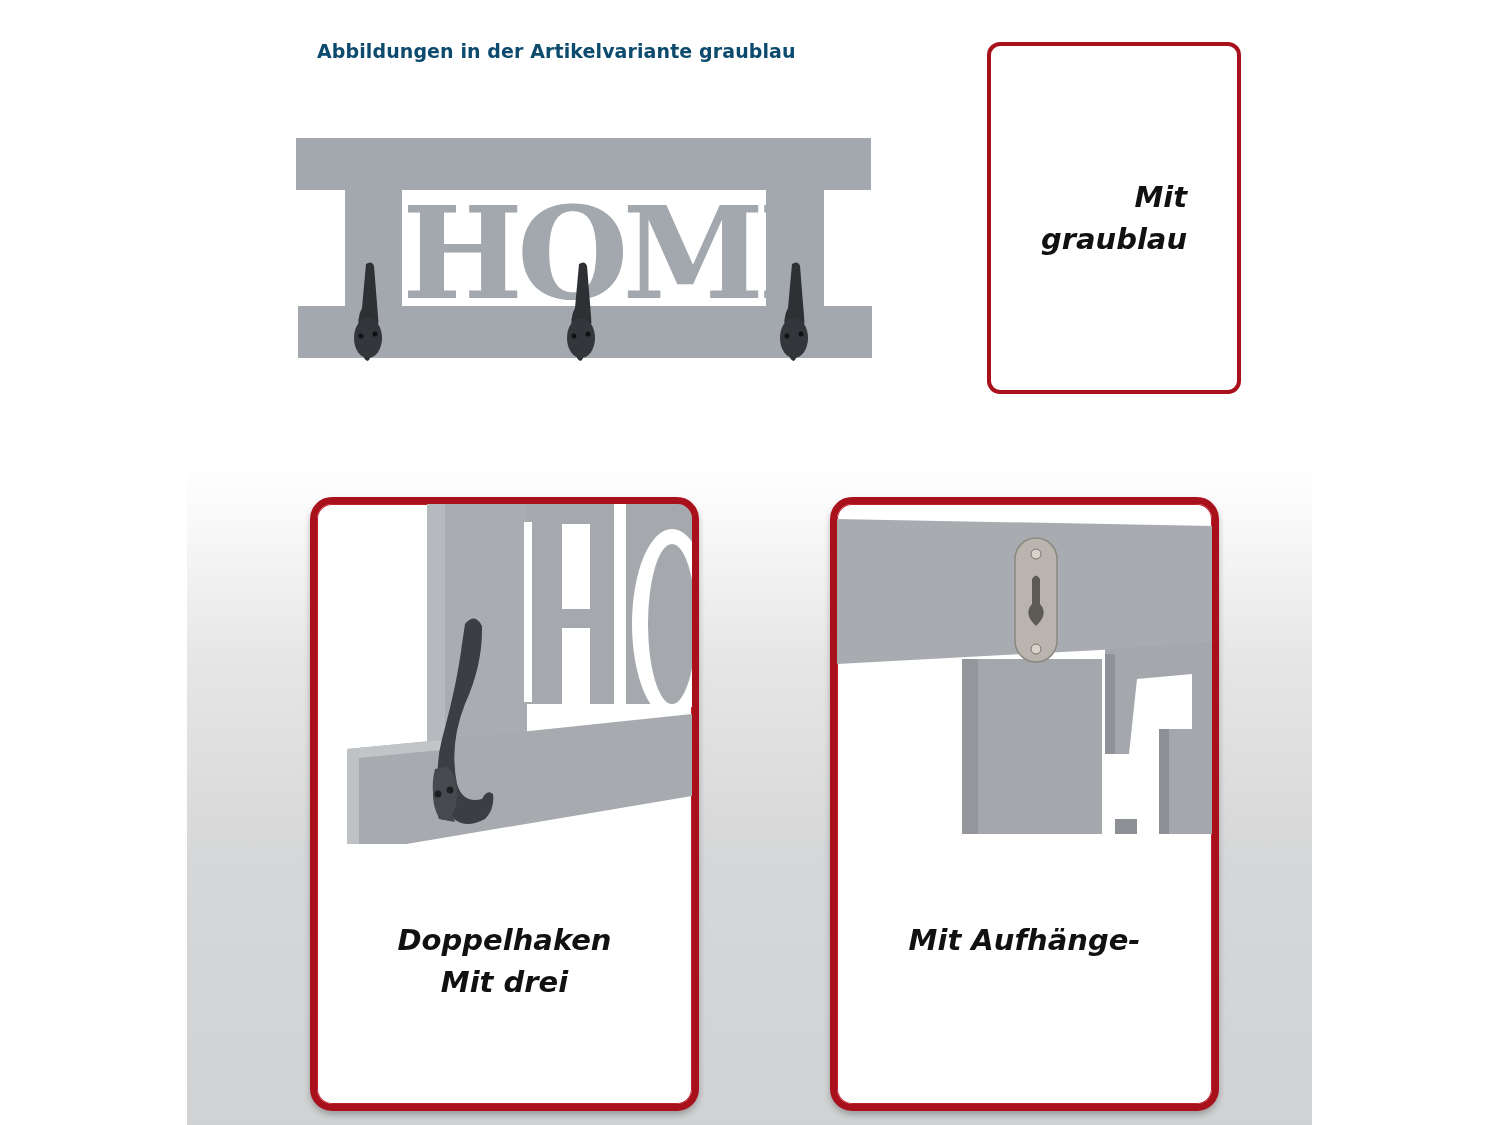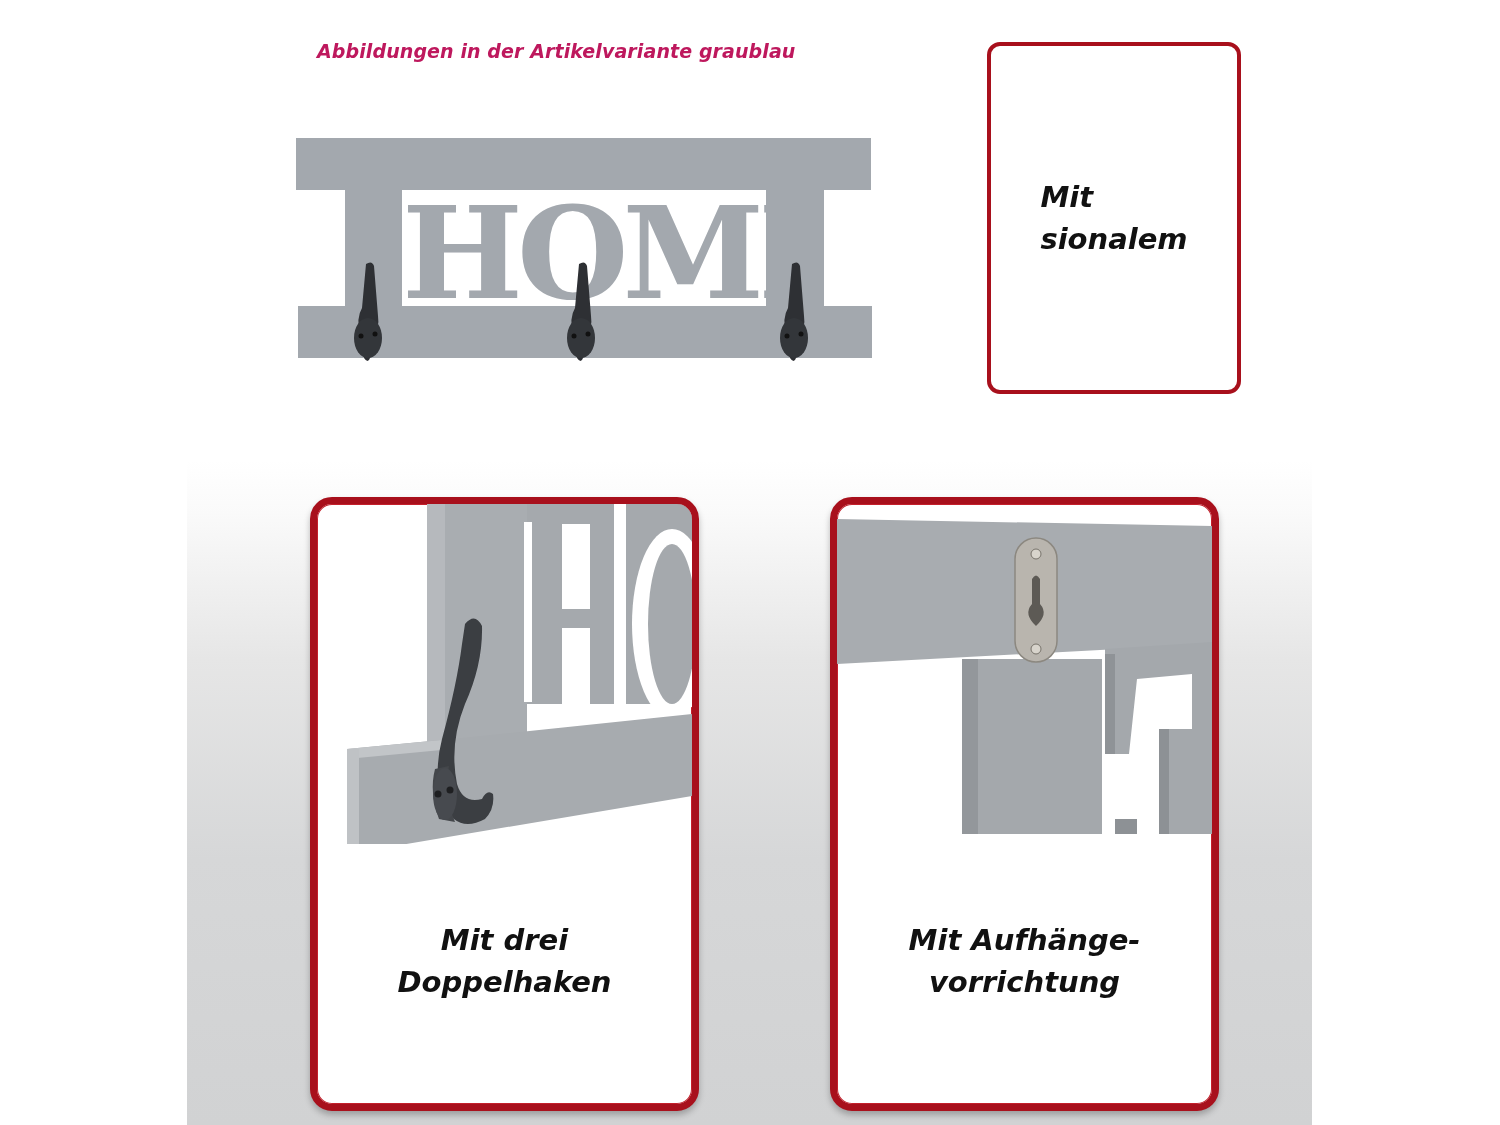--- a/index.html
+++ b/index.html
@@ -3,41 +3,41 @@
 <meta charset="utf-8">
 <style>
   html, body { margin: 0; padding: 0; }
   body {
     width: 1500px; height: 1125px; position: relative; overflow: hidden;
     background: #ffffff;
     font-family: "DejaVu Sans", "Liberation Sans", sans-serif;
   }
   .caption {
     position: absolute; left: 317px; top: 40px;
-    font-size: 19px; font-weight: bold; font-style: italic; color: #be185d;
+    font-size: 19px; font-weight: bold; color: #0c4a6e;
     letter-spacing: 0.1px;
   }
   .wood { position: absolute; background: #a3a8ae; }
   .home-letters {
     position: absolute; left: 402px; top: 190px; width: 364px; height: 114px;
     background: #ffffff; overflow: hidden;
   }
   .home-letters span {
     display: block; position: absolute; left: 0; top: -12px; width: 100%;
     text-align: center; font-family: "DejaVu Serif", "Liberation Serif", serif;
     font-weight: bold; font-size: 128px; color: #a3a8ae; letter-spacing: -6px;
     transform: scaleY(1.0);
   }
   .hook { position: absolute; }
 
   
   .card-top {
     position: absolute; left: 987px; top: 42px; width: 246px; height: 344px;
     border: 4px solid #a8101c; border-radius: 13px; background: #fff;
-    display: flex; align-items: center; justify-content: center; text-align: left;
+    display: flex; align-items: center; justify-content: center; text-align: right;
   }
   .card-text {
     font-size: 29px; font-weight: bold; font-style: italic; color: #111; line-height: 42px;
   }
 
   
   .backdrop {
     position: absolute; left: 187px; top: 460px; width: 1125px; height: 665px;
     background: linear-gradient(to bottom, #ffffff 0%, #fafafa 8%, #e6e6e6 30%, #d6d7d8 60%, #d1d2d3 100%);
   }
@@ -90,21 +90,21 @@
     <path d="M16 6 Q22 2 24 8 L28 58 Q30 70 22 80 L20 100 Q18 106 14 100 L10 76 Q6 60 12 50 Z" fill="#2e3034"></path>
     <ellipse cx="18" cy="80" rx="14" ry="20" fill="#33363a"></ellipse>
     <circle cx="11" cy="78" r="2.5" fill="#111"></circle>
     <circle cx="25" cy="76" r="2.5" fill="#111"></circle>
   </svg>
 </div>
 
 <div class="card-top">
   <div class="card-text">
     <div>Mit</div>
-    <div>sionalem</div>
+    <div>graublau</div>
   </div>
 </div>
 
 <div class="backdrop"></div>
 
 <div class="panel panel-left">
   <svg class="panel-img" viewBox="0 0 375 340">
 
     <rect x="110" y="0" width="100" height="245" fill="#a9adb1"></rect>
     <rect x="110" y="0" width="18" height="245" fill="#b6b9bd"></rect>
@@ -123,22 +123,22 @@
     <polygon points="30,245 135,235 135,245 30,255" fill="#c2c5c8"></polygon>
     <rect x="30" y="245" width="12" height="105" fill="#bfc2c5"></rect>
 
     <path d="M148 120 Q158 108 165 122 Q166 160 148 200 Q132 240 140 280 Q146 300 165 295 Q170 285 176 290 Q178 305 168 315 Q140 330 126 300 Q116 270 125 235 Q140 180 145 140 Z" fill="#3b3e42"></path>
     <path d="M118 265 Q112 288 122 315 L138 318 Q126 290 132 262 Z" fill="#44474b"></path>
     <ellipse cx="128" cy="290" rx="12" ry="26" fill="#474a4f"></ellipse>
     <circle cx="121" cy="290" r="3.5" fill="#1e1f21"></circle>
     <circle cx="133" cy="286" r="3.5" fill="#1e1f21"></circle>
   </svg>
   <div class="panel-label">
+    <div>Doppelhaken</div>
     <div>Mit drei</div>
-    <div>Doppelhaken</div>
   </div>
 </div>
 
 <div class="panel panel-right">
   <svg class="panel-img" viewBox="0 0 375 340">
 
     <polygon points="0,15 375,22 375,140 0,160" fill="#a8acb0"></polygon>
 
     <rect x="125" y="155" width="140" height="175" fill="#a4a8ac"></rect>
     <rect x="125" y="155" width="16" height="175" fill="#93979b"></rect>
@@ -149,15 +149,14 @@
     <rect x="322" y="225" width="10" height="105" fill="#8d9195"></rect>
     <rect x="278" y="315" width="22" height="15" fill="#8d9195"></rect>
 
     <rect x="178" y="34" width="42" height="124" rx="21" fill="#b9b5ae" stroke="#8c8880" stroke-width="1.5"></rect>
     <circle cx="199" cy="50" r="5" fill="#d8d4cc" stroke="#77736b"></circle>
     <circle cx="199" cy="145" r="5" fill="#d8d4cc" stroke="#77736b"></circle>
     <path d="M195 75 Q199 68 203 75 L203 100 Q212 110 199 122 Q186 110 195 100 Z" fill="#5d5a55"></path>
   </svg>
   <div class="panel-label">
     <div>Mit Aufhänge-</div>
-    <div>vorrichtung</div>
   </div>
 </div>
 
 </body></html>

